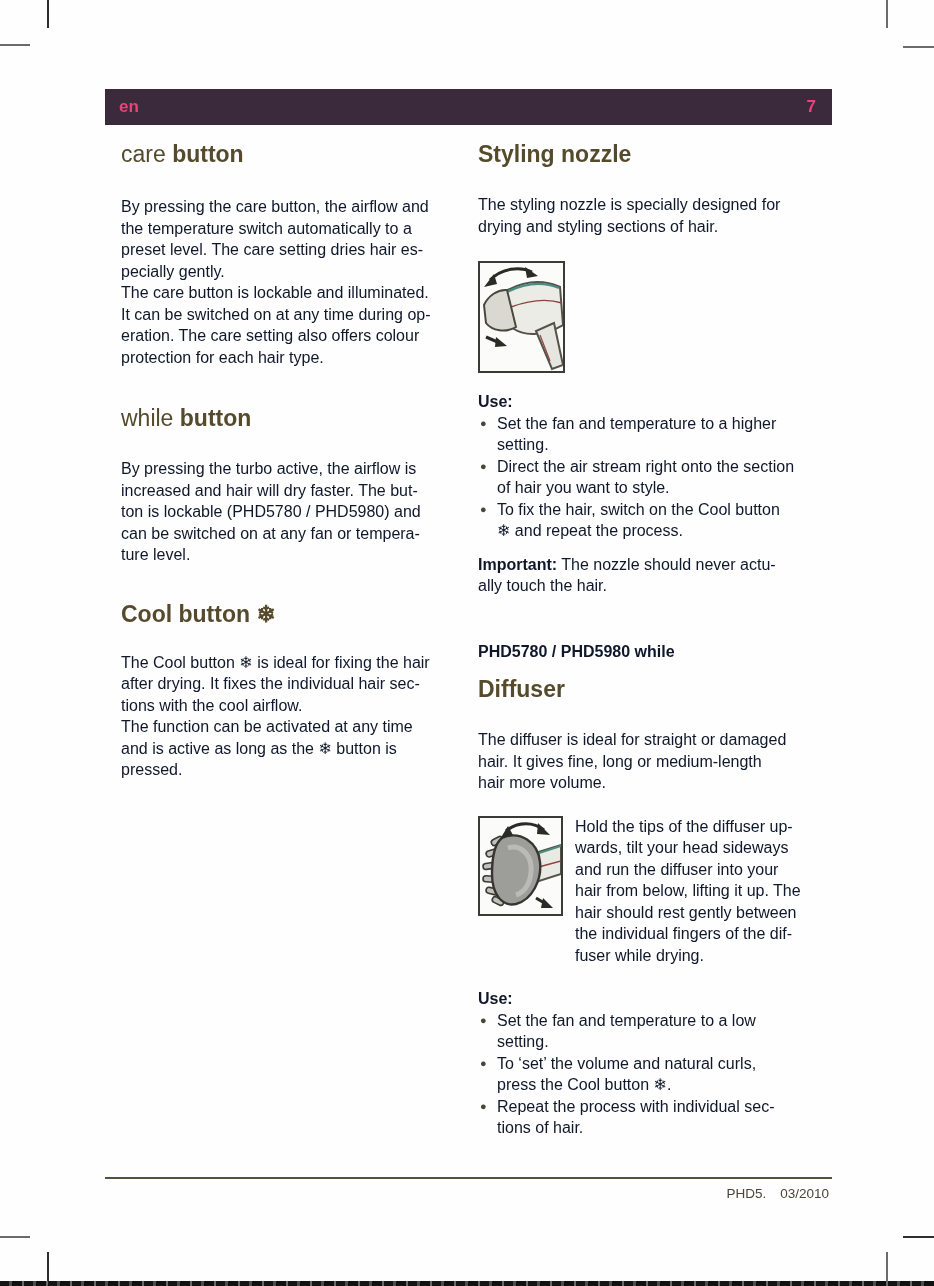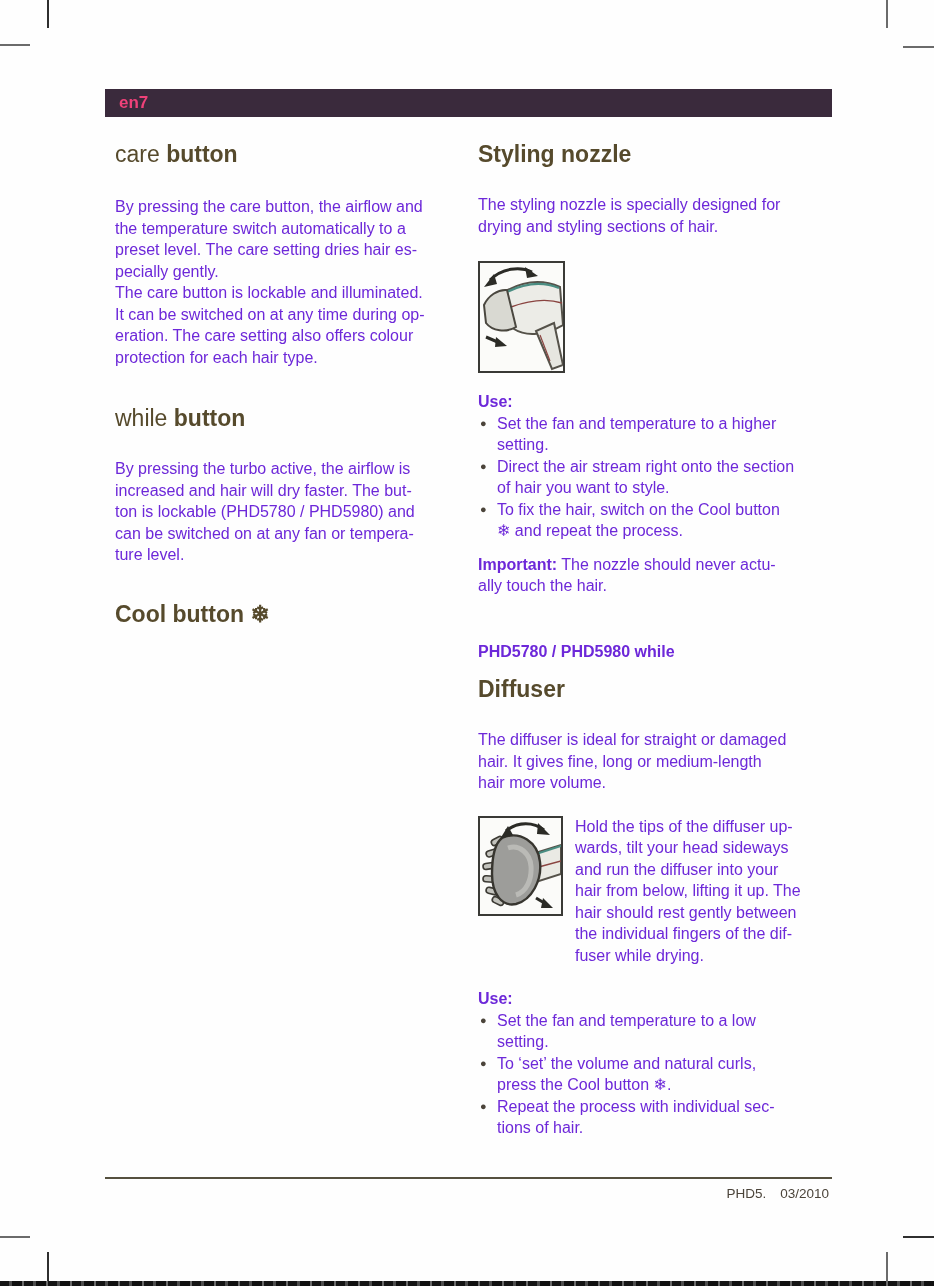--- a/index.html
+++ b/index.html
@@ -6,38 +6,38 @@
   html,body { background:#ffffff; }
   .page {
     position:relative; width:934px; height:1286px; background:#fefefe;
     font-family:"Liberation Sans", sans-serif; overflow:hidden;
   }
   
   .crop { position:absolute; background:#6b6b6b; }
   .crop.dark { background:#2f2f2f; }
   
   .header-bar {
-    position:absolute; left:105px; top:89px; width:727px; height:28px;
-    background:#3a2a3c; display:flex; align-items:center; 
-    padding:0 28px 0 14px;
+    position:absolute; left:105px; top:89px; width:727px; height:36px;
+    background:#3a2a3c; display:flex; align-items:center; justify-content:space-between;
+    padding:0 16px 0 14px;
   }
   .header-bar .lang, .header-bar .pagenum {
     color:#ef4179; font-weight:bold; font-size:17px;
   }
   
   .col { position:absolute; top:140px; width:362px; }
-  .col-left { left:115px; }
+  .col-left { left:121px; }
   .col-right { left:478px; }
   h2.section {
     font-size:23px; line-height:28px; color:#564a2c; font-weight:bold;
     white-space:pre-line;
   }
   h2.section .h-reg { font-weight:normal; }
   .body {
-    font-size:16px; line-height:21.5px; color:#6d28d9; white-space:pre-line;
+    font-size:16px; line-height:21.5px; color:#0f172a; white-space:pre-line;
   }
   .bold { font-weight:bold; }
   
   .figure-row { display:flex; align-items:flex-start; gap:12px; }
   .figure-box {
     width:87px; height:112px; border:2px solid #3a3a36; background:#fbfbf9;
     flex:0 0 auto;
   }
   .figure-box.diffuser { height:100px; width:85px; }
   .figure-caption { flex:1; }
@@ -93,20 +93,26 @@
 protection for each hair type.</p>
 
     <h2 class="section" style="margin-top:36px;"><span class="h-reg">while</span><span> button</span></h2>
     <p class="body" style="margin-top:26px;">By pressing the turbo active, the airflow is
 increased and hair will dry faster. The but-
 ton is lockable (PHD5780 / PHD5980) and
 can be switched on at any fan or tempera-
 ture level.</p>
 
     <h2 class="section" style="margin-top:34px;"><span>Cool button </span><span>❄</span></h2>
+    <p class="body" style="margin-top:24px;">The Cool button ❄ is ideal for fixing the hair
+after drying. It fixes the individual hair sec-
+tions with the cool airflow.
+The function can be activated at any time
+and is active as long as the ❄ button is
+pressed.</p>
 
   </div>
 
   <div class="col col-right">
 
     <h2 class="section">Styling nozzle</h2>
     <p class="body" style="margin-top:26px;">The styling nozzle is specially designed for
 drying and styling sections of hair.</p>
 
     <div class="figure-row" style="margin-top:24px;">

